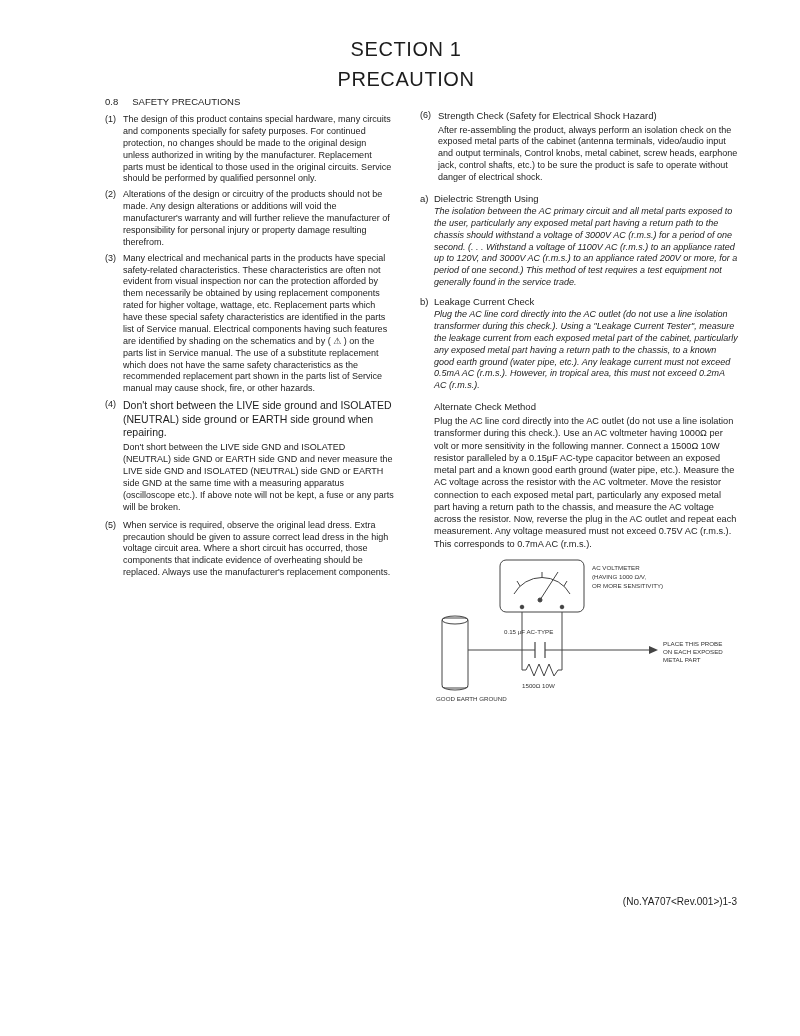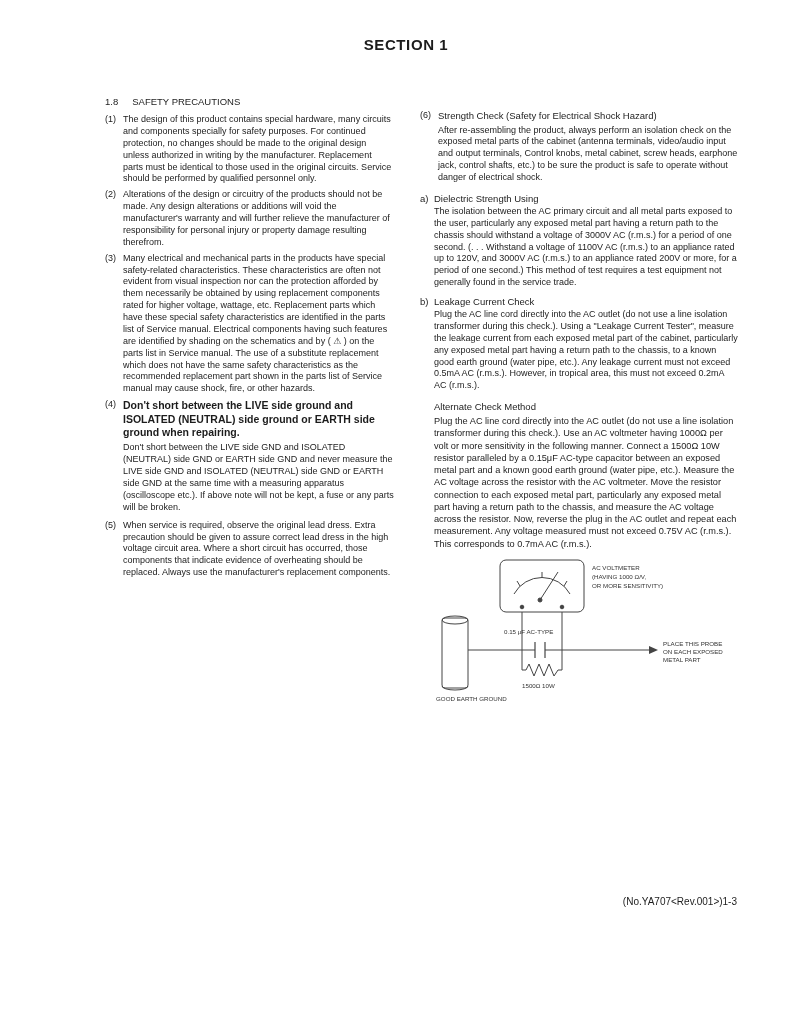--- a/index.html
+++ b/index.html
@@ -9,59 +9,60 @@
     overflow:hidden; margin:0 auto;
   }
   .watermark {
     position:absolute; top:438px; left:78px; z-index:0;
     font-family:"DejaVu Serif",serif; font-weight:bold;
     font-size:138px; letter-spacing:-4px; color:rgba(110,110,110,0.10);
     pointer-events:none; user-select:none; white-space:nowrap;
   }
   .doc-title {
     position:absolute; top:34px; left:12px; right:0; z-index:1;
-    text-align:center; font-size:15px; font-weight:bold;
+    text-align:center; font-size:20px; font-weight:normal;
     letter-spacing:0.6px; line-height:1.5;
   }
   .col { position:absolute; z-index:1; }
   .col-left  { left:105px; top:96px;  width:289px; }
   .col-right { left:420px; top:110px; width:318px; }
   .heading { font-size:9.5px; margin-bottom:7px; }
   .heading .htxt { margin-left:14px; }
   .item { display:flex; margin-bottom:4px; }
   .item .num { width:18px; flex:none; font-size:9px; line-height:1.32; }
   .item .body { flex:1; font-size:9px; line-height:1.32; }
   .item .body .p { margin-bottom:2px; }
-  .lead { font-size:10.5px; line-height:1.28; margin-bottom:3px;font-weight:bold; }
+  .lead { font-size:10.5px; line-height:1.28; margin-bottom:3px; }
   .item6-title { font-size:9.5px; margin-bottom:2px; }
   .sub { margin-top:7px; }
   .sub-head { display:flex; font-size:9.5px; margin-bottom:2px; }
   .sub-head .lbl { width:14px; flex:none; }
-  .sub-body { margin-left:14px; font-size:9px; line-height:1.32; }
+  .sub-body { margin-left:14px; font-size:9px; line-height:1.32;font-style:italic; }
   .alt { margin-left:14px; margin-top:9px; }
   .alt-title { font-size:9.5px; margin-bottom:3px; }
   .alt .p { font-size:9.2px; line-height:1.33; margin-bottom:4px; }
   .diagram { position:relative; margin-left:14px; margin-top:8px; width:300px; height:152px; }
   .diagram svg { display:block; }
   .diagram text { font-family:"Liberation Sans","DejaVu Sans",sans-serif; font-size:6.2px; fill:#333; }
   .footer { position:absolute; top:896px; right:63px; z-index:1; font-size:10px;padding-left:8px; }
 </style>
 </head>
 <body>
 
 <div class="page">
 
 
   <div class="doc-title">
     <div>SECTION 1</div>
+    <div>PRECAUTION</div>
   </div>
 
   <div class="col col-left">
     <div class="heading">
-      <span class="hnum">1.8</span><span class="htxt">SAFETY PRECAUTIONS</span>
+      <span class="hnum">0.8</span><span class="htxt">SAFETY PRECAUTIONS</span>
     </div>
 
     <div class="item">
       <span class="num">(1)</span>
       <span class="body">The design of this product contains special hardware, many circuits and components specially for safety purposes. For continued protection, no changes should be made to the original design unless authorized in writing by the manufacturer. Replacement parts must be identical to those used in the original circuits. Service should be performed by qualified personnel only.</span>
     </div>
 
     <div class="item">
       <span class="num">(2)</span>
       <span class="body">Alterations of the design or circuitry of the products should not be made. Any design alterations or additions will void the manufacturer's warranty and will further relieve the manufacturer of responsibility for personal injury or property damage resulting therefrom.</span>

